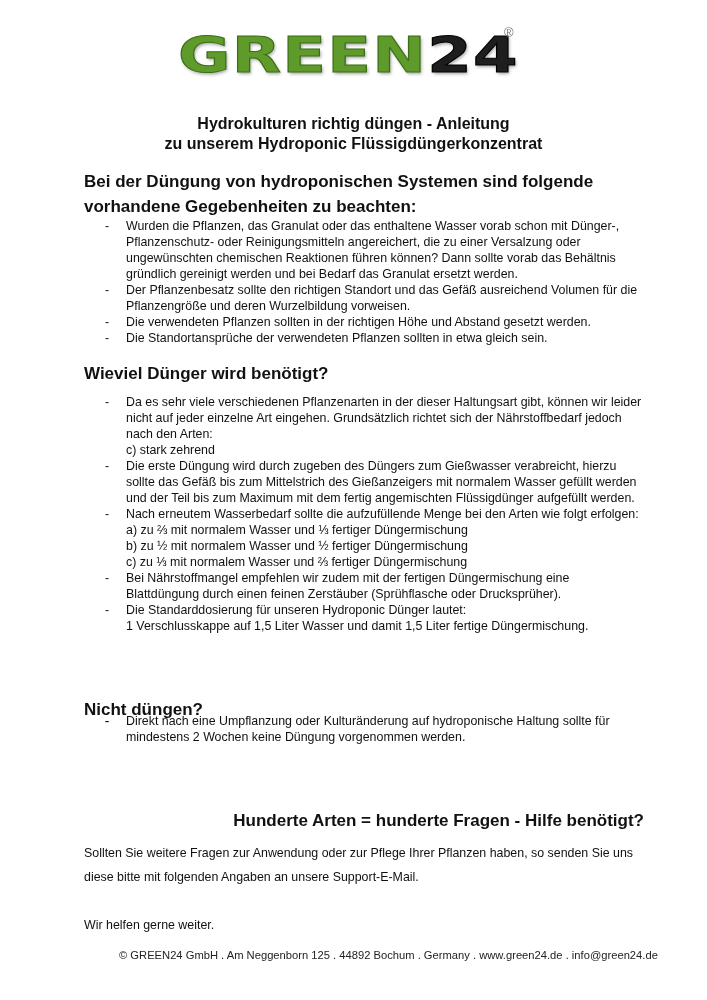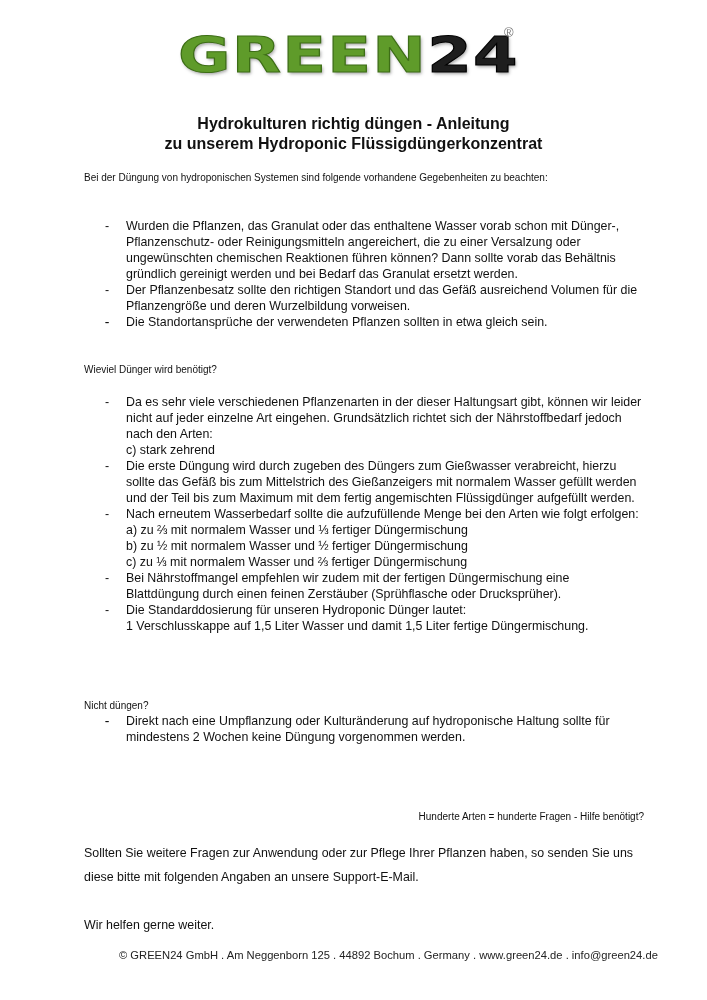--- a/index.html
+++ b/index.html
@@ -8,21 +8,21 @@
   .logo { position:absolute; left:178px; top:27px; width:340px; height:56px; }
   .logo-text { font-family:"DejaVu Sans", sans-serif; font-weight:bold; font-size:50px; letter-spacing:1px;
                line-height:56px; display:inline-block; transform:scaleX(1.28); transform-origin:left center;
                text-shadow: 1px 2px 3px rgba(0,0,0,0.35); }
   .logo-green { color:#5f9b2a; -webkit-text-stroke:1px #3d6e16; }
   .logo-black { color:#1e1e1e; -webkit-text-stroke:1px #000; }
   .logo-reg { position:absolute; left:326px; top:-2px; font-size:13px; color:#777; }
   .title { position:absolute; left:0; width:707px; text-align:center; font-weight:bold; font-size:16px; line-height:24px; color:#111; }
   .t1 { top:112px; }
   .t2 { top:132px; }
-  .section-head { position:absolute; left:84px; width:560px; font-weight:normal; font-size:10px; line-height:17px; }
+  .section-head { position:absolute; left:84px; width:560px; font-weight:bold; font-size:17px; line-height:25px; }
   .bullets { position:absolute; left:84px; width:560px; font-size:12.4px; line-height:16px; margin:0; padding:0; list-style:none; }
   .bullets li { position:relative; padding-left:42px; }
   .bullets li .dash { position:absolute; left:21px; top:0; }
   .sub { display:block; }
   .para { position:absolute; left:84px; width:560px; font-size:12.4px; line-height:24px; }
   .footer { position:absolute; left:84px; top:949px; font-size:11.2px; color:#222;margin-left:35px; }
 </style>
 </head>
 <body>
 
@@ -31,21 +31,21 @@
   <span class="logo-reg">®</span>
 </div>
 
 <div class="title t1">Hydrokulturen richtig düngen - Anleitung</div>
 <div class="title t2">zu unserem Hydroponic Flüssigdüngerkonzentrat</div>
 
 <div class="section-head" style="top:169px;">Bei der Düngung von hydroponischen Systemen sind folgende vorhandene Gegebenheiten zu beachten:</div>
 <ul class="bullets" style="top:218px;">
   <li><span class="dash">-</span><span>Wurden die Pflanzen, das Granulat oder das enthaltene Wasser vorab schon mit Dünger-, Pflanzenschutz- oder Reinigungsmitteln angereichert, die zu einer Versalzung oder ungewünschten chemischen Reaktionen führen können? Dann sollte vorab das Behältnis gründlich gereinigt werden und bei Bedarf das Granulat ersetzt werden.</span></li>
   <li><span class="dash">-</span><span>Der Pflanzenbesatz sollte den richtigen Standort und das Gefäß ausreichend Volumen für die Pflanzengröße und deren Wurzelbildung vorweisen.</span></li>
-  <li><span class="dash">-</span></li>
+  <li><span class="dash">-</span><span>Die verwendeten Pflanzen sollten in der richtigen Höhe und Abstand gesetzt werden.</span></li>
   <li><span class="dash">-</span><span>Die Standortansprüche der verwendeten Pflanzen sollten in etwa gleich sein.</span></li>
 </ul>
 
 <div class="section-head" style="top:361px;">Wieviel Dünger wird benötigt?</div>
 <ul class="bullets" style="top:394px;">
   <li><span class="dash">-</span><span>Da es sehr viele verschiedenen Pflanzenarten in der dieser Haltungsart gibt, können wir leider nicht auf jeder einzelne Art eingehen. Grundsätzlich richtet sich der Nährstoffbedarf jedoch nach den Arten:</span>
     <span class="sub">c) stark zehrend</span>
   </li>
   <li><span class="dash">-</span><span>Die erste Düngung wird durch zugeben des Düngers zum Gießwasser verabreicht, hierzu sollte das Gefäß bis zum Mittelstrich des Gießanzeigers mit normalem Wasser gefüllt werden und der Teil bis zum Maximum mit dem fertig angemischten Flüssigdünger aufgefüllt werden.</span></li>
   <li><span class="dash">-</span><span>Nach erneutem Wasserbedarf sollte die aufzufüllende Menge bei den Arten wie folgt erfolgen:</span>

